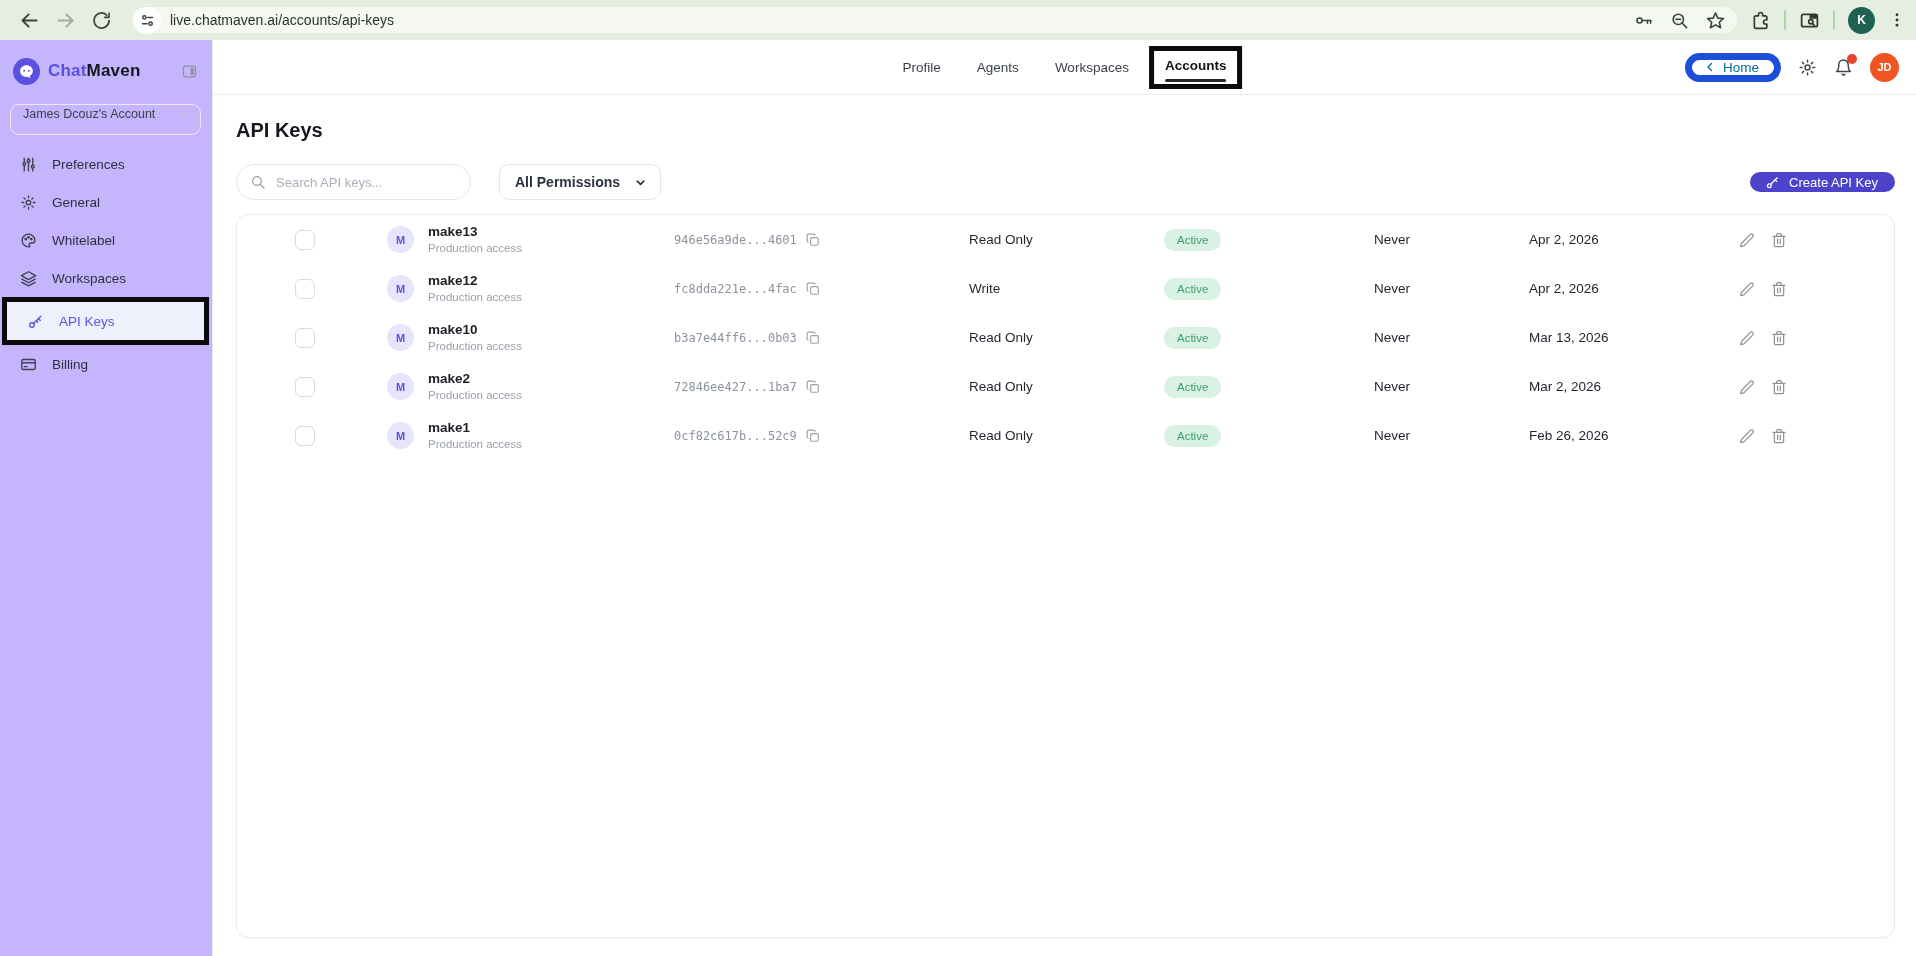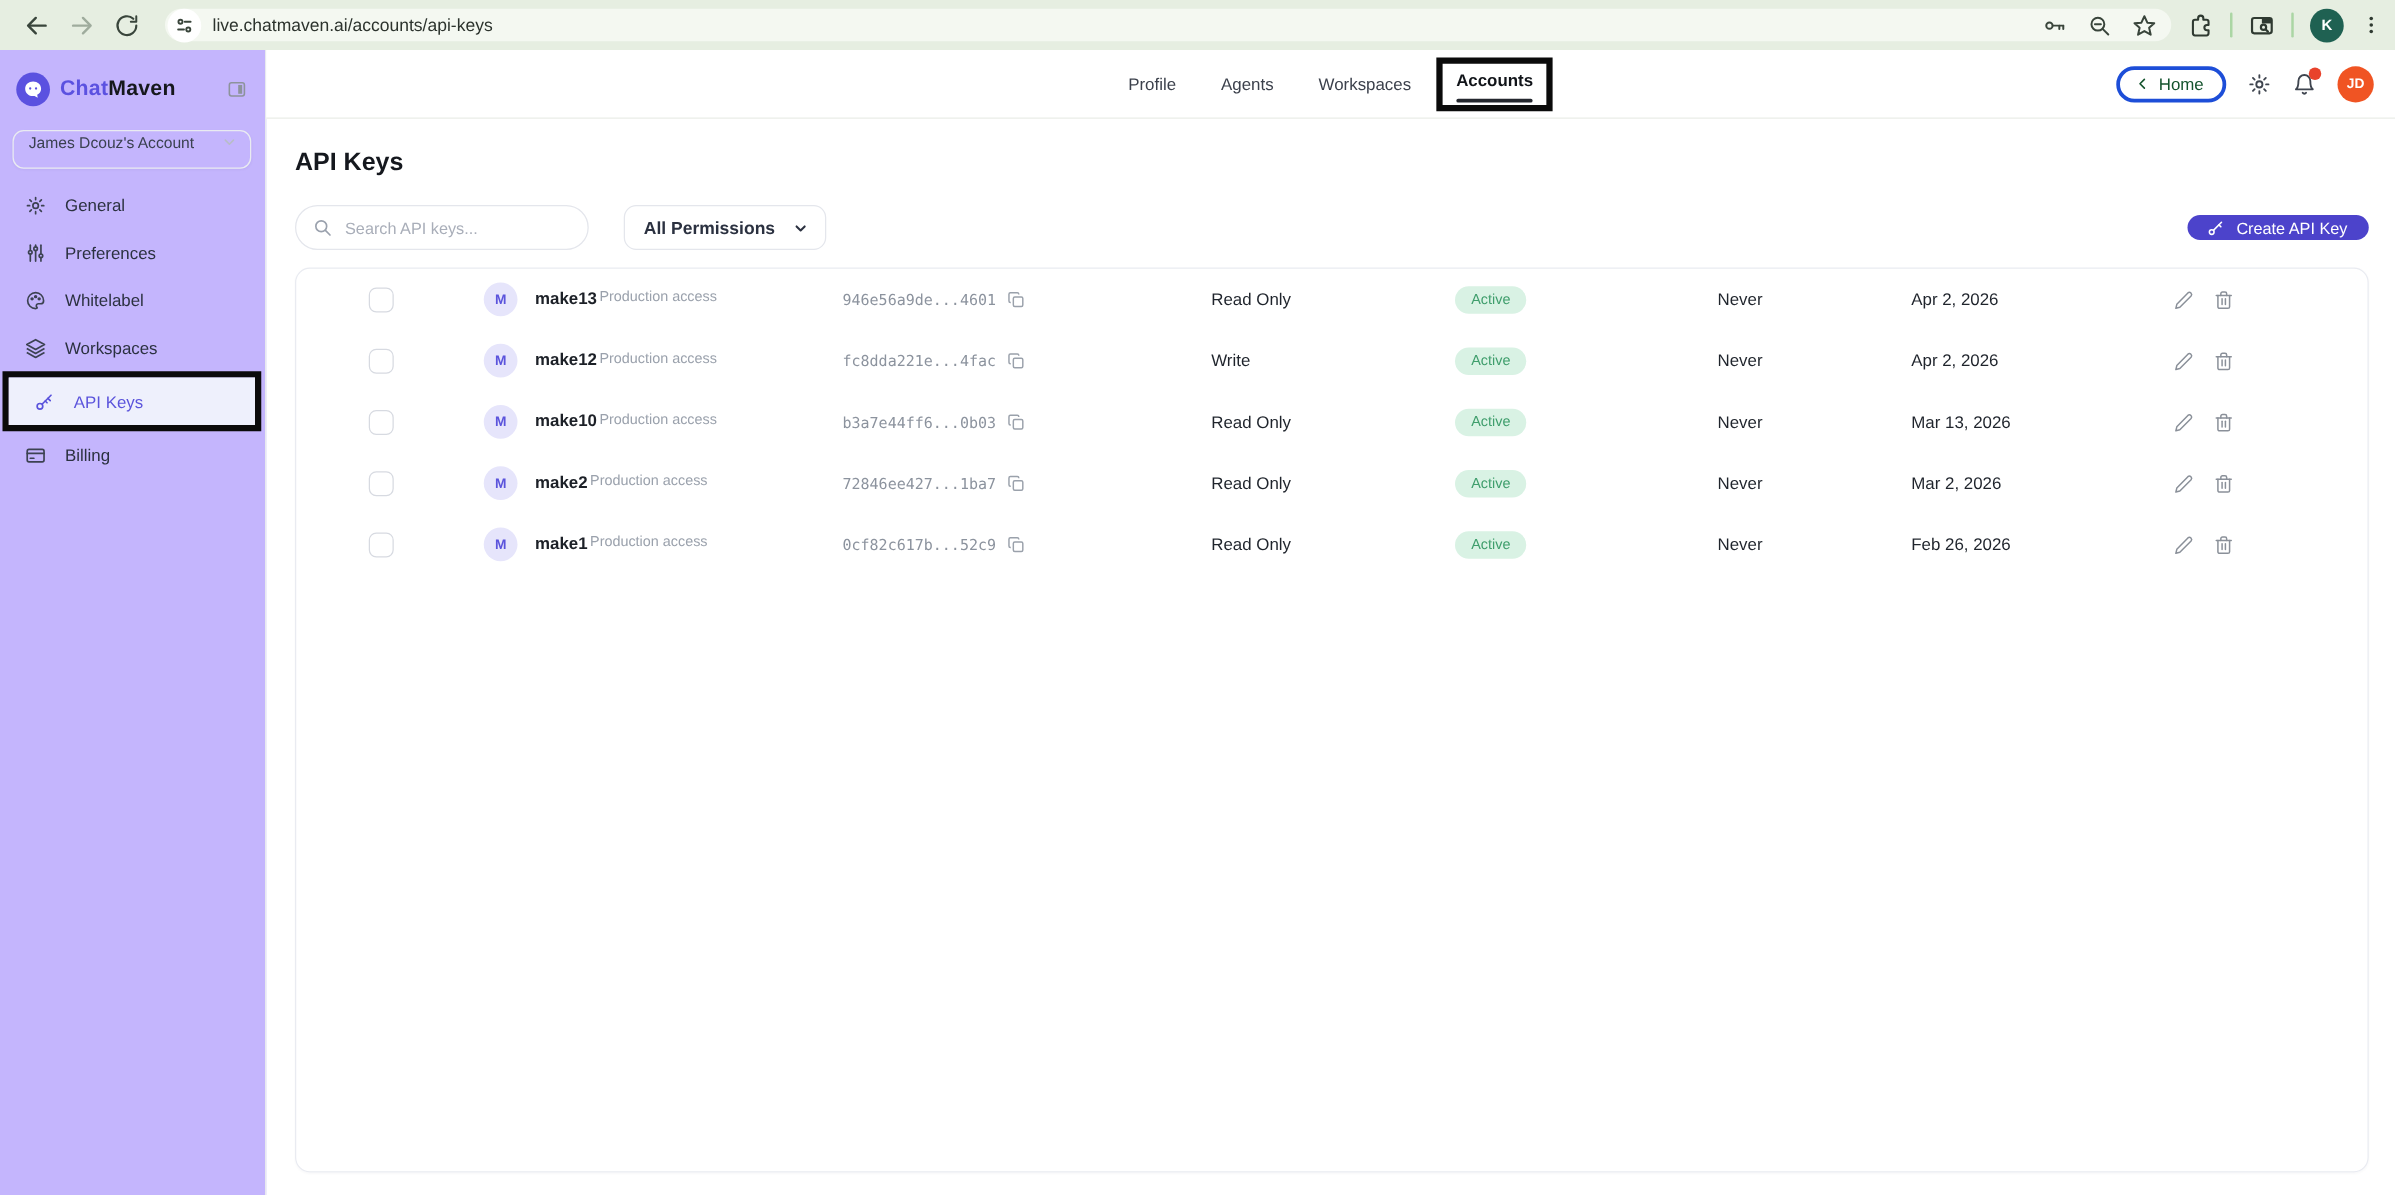--- a/index.html
+++ b/index.html
@@ -56,21 +56,21 @@
 
   
   .main { flex:1; display:flex; flex-direction:column; min-width:0; }
   .main-header { height:55px; flex:0 0 55px; border-bottom:1px solid #eaede7; display:flex; align-items:center; position:relative; background:#fff; }
   .tabs { position:absolute; left:50%; transform:translateX(-50%); display:flex; align-items:center; gap:36px; }
   .tab { font-size:13.5px; color:#3c414c; cursor:pointer; padding:6px 0; }
   .tab-annotation { border:5px solid #0b0b0b; padding:5px 11px 2px 11px; margin:0 -16px; }
   .tab.active-tab { color:#111419; font-weight:bold; }
   .tab.active-tab .underline { height:3px; background:#24272e; border-radius:2px; margin-top:5px; }
   .header-right { margin-left:auto; display:flex; align-items:center; gap:17px; padding-right:17px; }
-  .home-btn { height:29px; border:3px solid #1d4ed8; border-radius:15px; color:#14532d; font-size:13.5px; display:flex; align-items:center; gap:7px; padding:0 15px 0 12px; background:#fff; cursor:pointer; }
+  .home-btn { height:29px; border:7px solid #1d4ed8; border-radius:15px; color:#0369a1; font-size:13.5px; display:flex; align-items:center; gap:7px; padding:0 15px 0 12px; background:#fff; cursor:pointer; }
   .hicon { color:#3f454f; cursor:pointer; display:flex; }
   .bell-wrap { position:relative; }
   .red-dot { position:absolute; top:-4px; right:-4px; width:10px; height:10px; border-radius:50%; background:#e8432c; }
   .avatar-jd { width:29px; height:29px; border-radius:50%; background:#f05423; color:#fff; font-size:11px; font-weight:bold; display:flex; align-items:center; justify-content:center; }
 
   
   .content { flex:1; display:flex; flex-direction:column; padding:24px 21px 18px 23px; min-height:0; }
   .page-title { font-size:20px; font-weight:bold; color:#15181e; }
   .controls-row { display:flex; align-items:center; margin-top:22px; }
   .search-box { width:235px; height:36px; border:1px solid #e4e6ec; border-radius:18px; display:flex; align-items:center; padding:0 12px 0 13px; gap:10px; color:#9aa1ad; }
@@ -88,21 +88,21 @@
   .col-check { flex:0 0 112px; padding-left:58px; }
   .col-name { flex:0 0 290px; padding-left:38px; }
   .col-key { flex:0 0 330px; padding-left:35px; gap:9px; }
   .col-perm { flex:0 0 195px; }
   .col-status { flex:0 0 190px; }
   .col-last { flex:0 0 175px; padding-left:20px; }
   .col-created { flex:0 0 185px; }
   .col-actions { flex:1; padding-left:25px; gap:16px; }
   .checkbox { width:20px; height:20px; border:1.5px solid #d7dae1; border-radius:6px; background:#fff; display:inline-block; cursor:pointer; }
   .m-avatar { width:27px; height:27px; border-radius:50%; background:#e6e5fb; color:#5b54dc; font-size:11px; font-weight:bold; display:flex; align-items:center; justify-content:center; flex:0 0 auto; }
-  .name-wrap { display:flex; flex-direction:row; margin-left:14px; gap:2px; }
+  .name-wrap { display:flex; flex-direction:column; margin-left:14px; gap:2px; }
   .key-name { font-size:13.5px; font-weight:bold; color:#1c2027; line-height:1.1; }
   .key-sub { font-size:11.5px; color:#9aa1ac; }
   .key-preview { font-family:"DejaVu Sans Mono", monospace; font-size:12px; color:#8c939e; }
   .icon-btn { color:#9aa1ab; cursor:pointer; display:flex; }
   .badge { background:var(--badge-bg); color:var(--badge-text); font-size:11.5px; border-radius:12px; padding:5px 13px;text-align:center; }
   .action-icon { color:#8a9099; cursor:pointer; display:flex; }
 </style>
 </head>
 <body>
 
@@ -213,41 +213,41 @@
         <svg width="13" height="13" viewBox="0 0 24 24" fill="none" stroke="currentColor" stroke-width="2.4" stroke-linecap="round" stroke-linejoin="round">
             <polyline points="6 9.5 12 15.5 18 9.5"></polyline>
           </svg>
       </span>
     </div>
 
     <div class="nav-list">
       <div class="nav-item">
         <span class="nicon">
           <svg width="17" height="17" viewBox="0 0 24 24" fill="none" stroke="currentColor" stroke-width="1.9" stroke-linecap="round">
-              <circle cx="12" cy="12" r="3.1"></circle>
-              <path d="M12 2.8v2.4M12 18.8v2.4M2.8 12h2.4M18.8 12h2.4M5.5 5.5l1.7 1.7M16.8 16.8l1.7 1.7M18.5 5.5l-1.7 1.7M7.2 16.8l-1.7 1.7"></path>
-            </svg>
-        </span>
-        <span>General</span>
-      </div>
-      <div class="nav-item">
-        <span class="nicon">
-          <svg width="17" height="17" viewBox="0 0 24 24" fill="none" stroke="currentColor" stroke-width="1.9" stroke-linecap="round">
               <line x1="6" y1="3" x2="6" y2="9"></line>
               <line x1="6" y1="13" x2="6" y2="21"></line>
               <circle cx="6" cy="11" r="2"></circle>
               <line x1="12" y1="3" x2="12" y2="5"></line>
               <line x1="12" y1="9" x2="12" y2="21"></line>
               <circle cx="12" cy="7" r="2"></circle>
               <line x1="18" y1="3" x2="18" y2="13"></line>
               <line x1="18" y1="17" x2="18" y2="21"></line>
               <circle cx="18" cy="15" r="2"></circle>
             </svg>
         </span>
         <span>Preferences</span>
+      </div>
+      <div class="nav-item">
+        <span class="nicon">
+          <svg width="17" height="17" viewBox="0 0 24 24" fill="none" stroke="currentColor" stroke-width="1.9" stroke-linecap="round">
+              <circle cx="12" cy="12" r="3.1"></circle>
+              <path d="M12 2.8v2.4M12 18.8v2.4M2.8 12h2.4M18.8 12h2.4M5.5 5.5l1.7 1.7M16.8 16.8l1.7 1.7M18.5 5.5l-1.7 1.7M7.2 16.8l-1.7 1.7"></path>
+            </svg>
+        </span>
+        <span>General</span>
       </div>
       <div class="nav-item">
         <span class="nicon">
           <svg width="17" height="17" viewBox="0 0 24 24" fill="none" stroke="currentColor" stroke-width="1.9" stroke-linecap="round">
               <path d="M12 21a9 9 0 1 1 9-9c0 2.5-1.5 3.5-3.5 3.5H15a2.3 2.3 0 0 0-1.5 4c.6.6.4 1.5-1.5 1.5z"></path>
               <circle cx="8" cy="10" r="1" fill="currentColor"></circle>
               <circle cx="12" cy="7.5" r="1" fill="currentColor"></circle>
               <circle cx="16" cy="10" r="1" fill="currentColor"></circle>
             </svg>
         </span>

